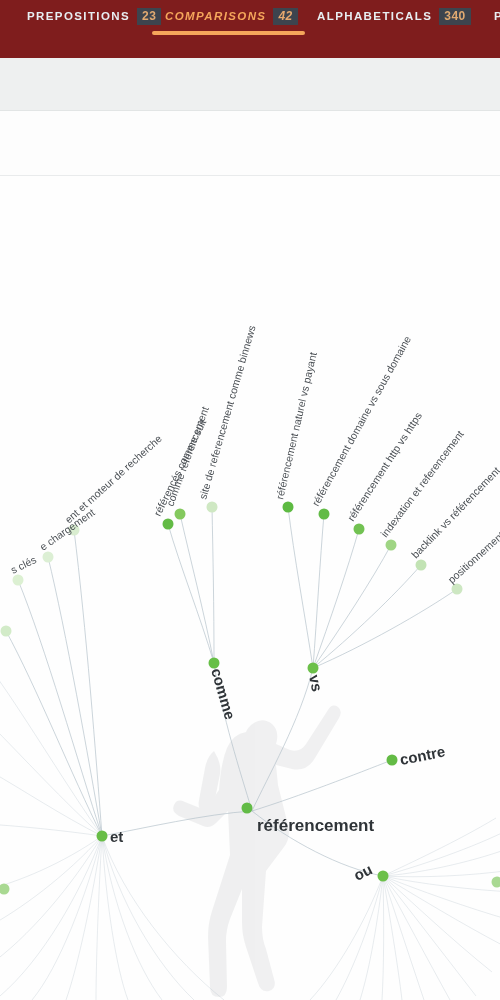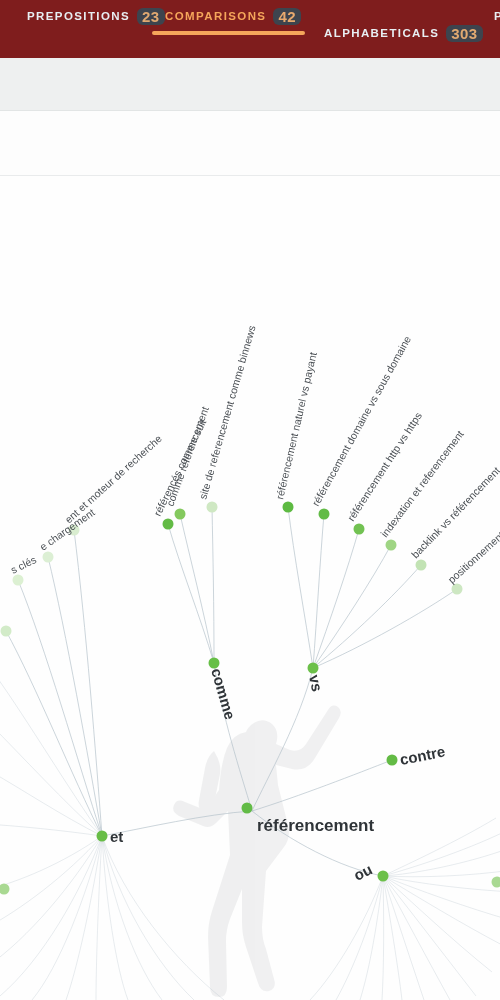--- a/index.html
+++ b/index.html
@@ -25,24 +25,24 @@
   .tab-label{
     font-size:11.5px;font-weight:bold;letter-spacing:1.4px;
     color:#e8eef2;
     line-height:16px;
   }
   .tab.active .tab-label{color:#f5a65b;}
   .tab-badge{
     margin-left:7px;
     background:#3d444e;
     color:#e0a971;
-    font-size:15px;font-weight:bold;
+    font-size:12px;font-weight:bold;
     line-height:13px;
     padding:2px 5px 2px 5px;
-    border-radius:6px;
+    border-radius:0;
     letter-spacing:.4px;
   }
   .tab.active .tab-badge{color:#e7a96e;text-align:right;}
   #tab-underline{
     position:absolute;height:4px;background:#f7b172;border-radius:2px;
     top:31px;
   }
 
   
   #gray-band{
@@ -93,28 +93,28 @@
 </head>
 <body>
 
 <div id="topbar">
 
   <div class="tab" id="tab0" style="left: 27px;">
     <span class="tab-label">PREPOSITIONS</span>
     <span class="tab-badge">23</span>
   </div>
 
-  <div class="tab active" id="tab1" style="left: 165px;">
+  <div class="tab active" id="tab1" style="left: 165px; font-style: italic;">
     <span class="tab-label">COMPARISONS</span>
     <span class="tab-badge">42</span>
   </div>
 
-  <div class="tab" id="tab2" style="left: 324px; align-items: center;">
+  <div class="tab" id="tab2" style="left: 317px;">
     <span class="tab-label">ALPHABETICALS</span>
-    <span class="tab-badge">303</span>
+    <span class="tab-badge">340</span>
   </div>
 
   <div class="tab" id="tab3" style="left: 494px;">
     <span class="tab-label">P</span>
   </div>
 
   <div id="tab-underline" style="left: 152px; width: 153px; background: rgb(245, 166, 91);"></div>
 </div>
 
 <div id="gray-band"></div>

